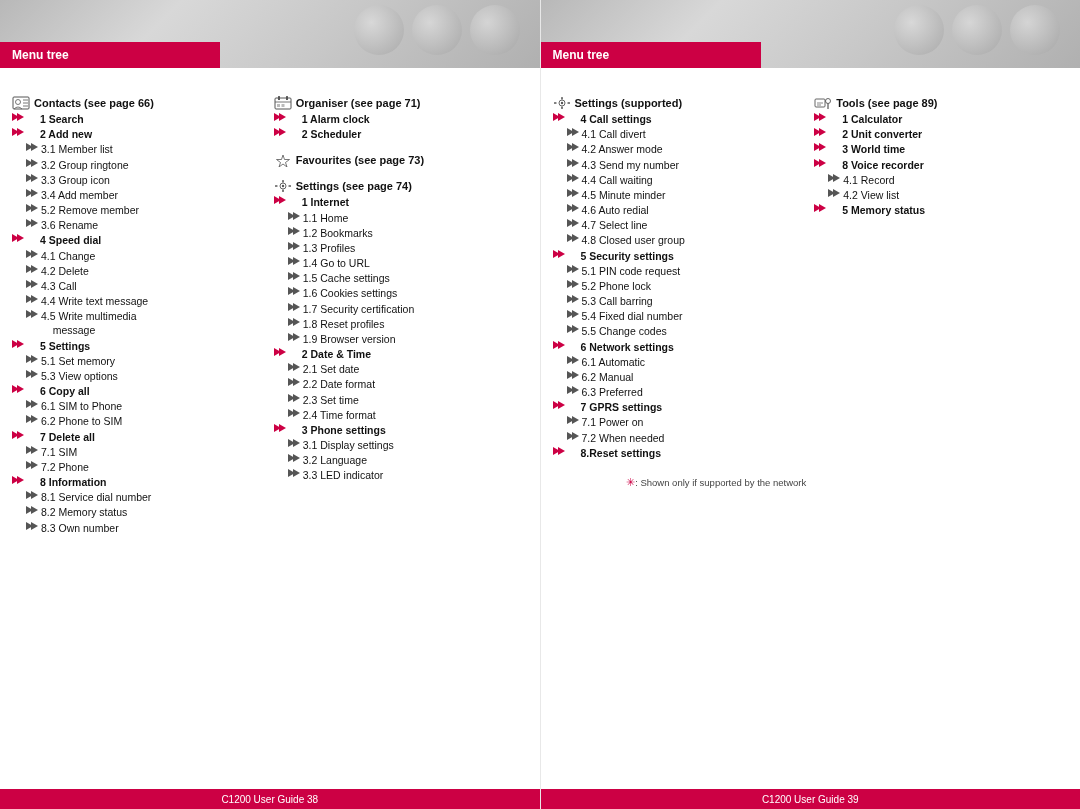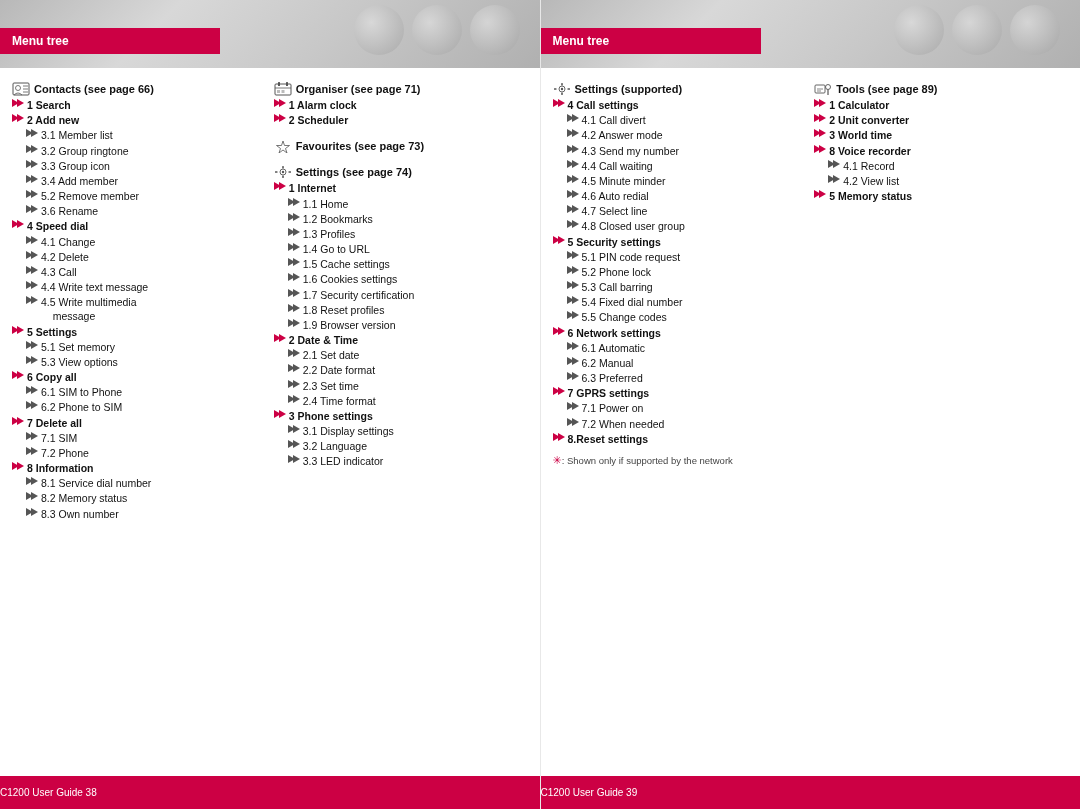--- a/index.html
+++ b/index.html
@@ -59,54 +59,55 @@
     .deco-circle {
       width: 50px;
       height: 50px;
       border-radius: 50%;
       background: radial-gradient(circle at 35% 35%, #e0e0e0, #a0a0a0);
       opacity: 0.7;
     }
 
     .menu-tree-bar {
       position: absolute;
-      bottom: 14px;
+      bottom: 0;
       left: 0;
       width: 220px;
       height: 26px;
       background: #cc0044;
       display: flex;
       align-items: center;
       padding-left: 12px;
     }
 
     .menu-tree-bar span {
       color: white;
       font-weight: bold;
       font-size: 12px;
     }
 
     .page-content {
       flex: 1;
-      padding: 8px 8px 30px 8px;
+      padding: 22px 8px 30px 8px;
       display: flex;
       gap: 0;
     }
 
     .column {
       flex: 1;
       padding: 0 4px;
     }
 
     
     .page-footer {
-      height: 33px;
+      height: 20px;
       background: #cc0044;
       display: flex;
       align-items: center;
+      justify-content: center;
     }
 
     .page-footer span {
       color: white;
       font-size: 10px;
     }
 
     
     .section-header {
       display: flex;
@@ -152,27 +153,28 @@
       font-size: 10.5px;
       color: #111;
       line-height: 1.35;
     }
 
     .item-bold {
       font-weight: bold;
     }
 
     
-    .indent-1 { padding-left: 0px; }
+    .indent-1 { padding-left: 0px; gap: 13px; }
     .indent-2 { padding-left: 14px; }
 
     .footnote {
       font-size: 9.5px;
       color: #444;
-      margin-top: 8px;
+      margin-top: 16px;
+      text-align: right;
     }
 
     .footnote-star {
       color: #cc0044;
       font-size: 11px;
     }
   </style>
 </head>
 <body>
 

